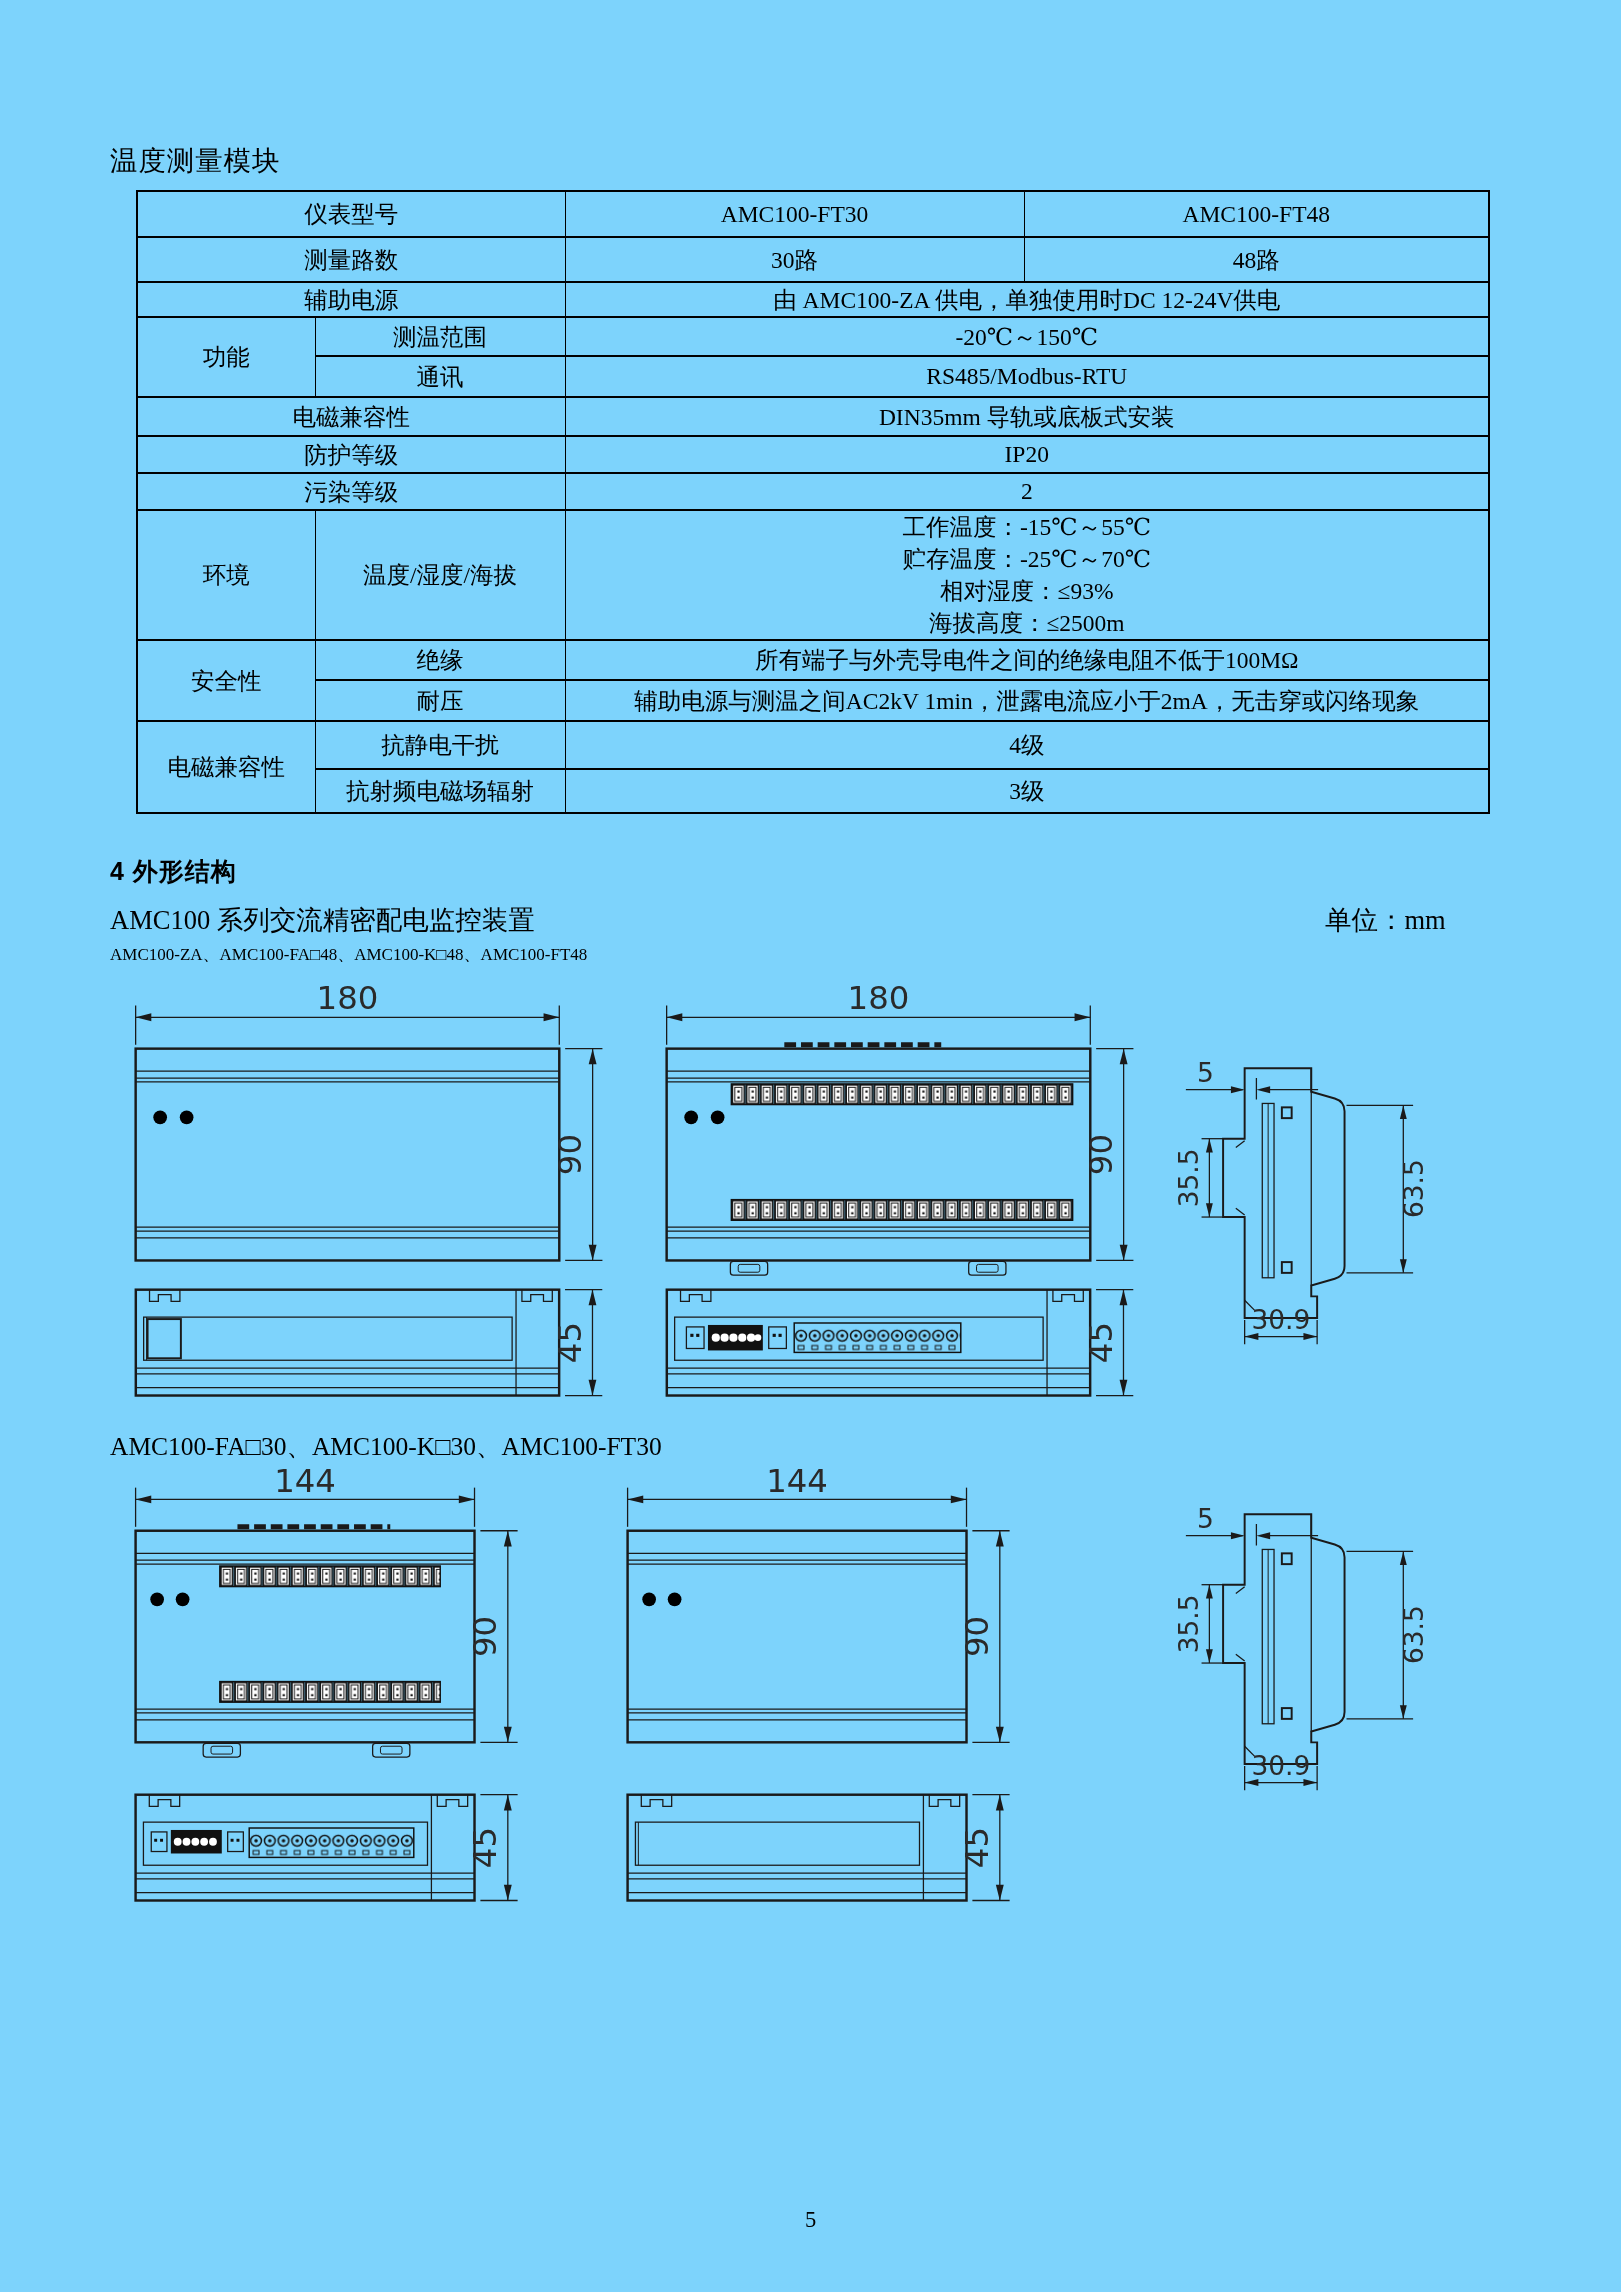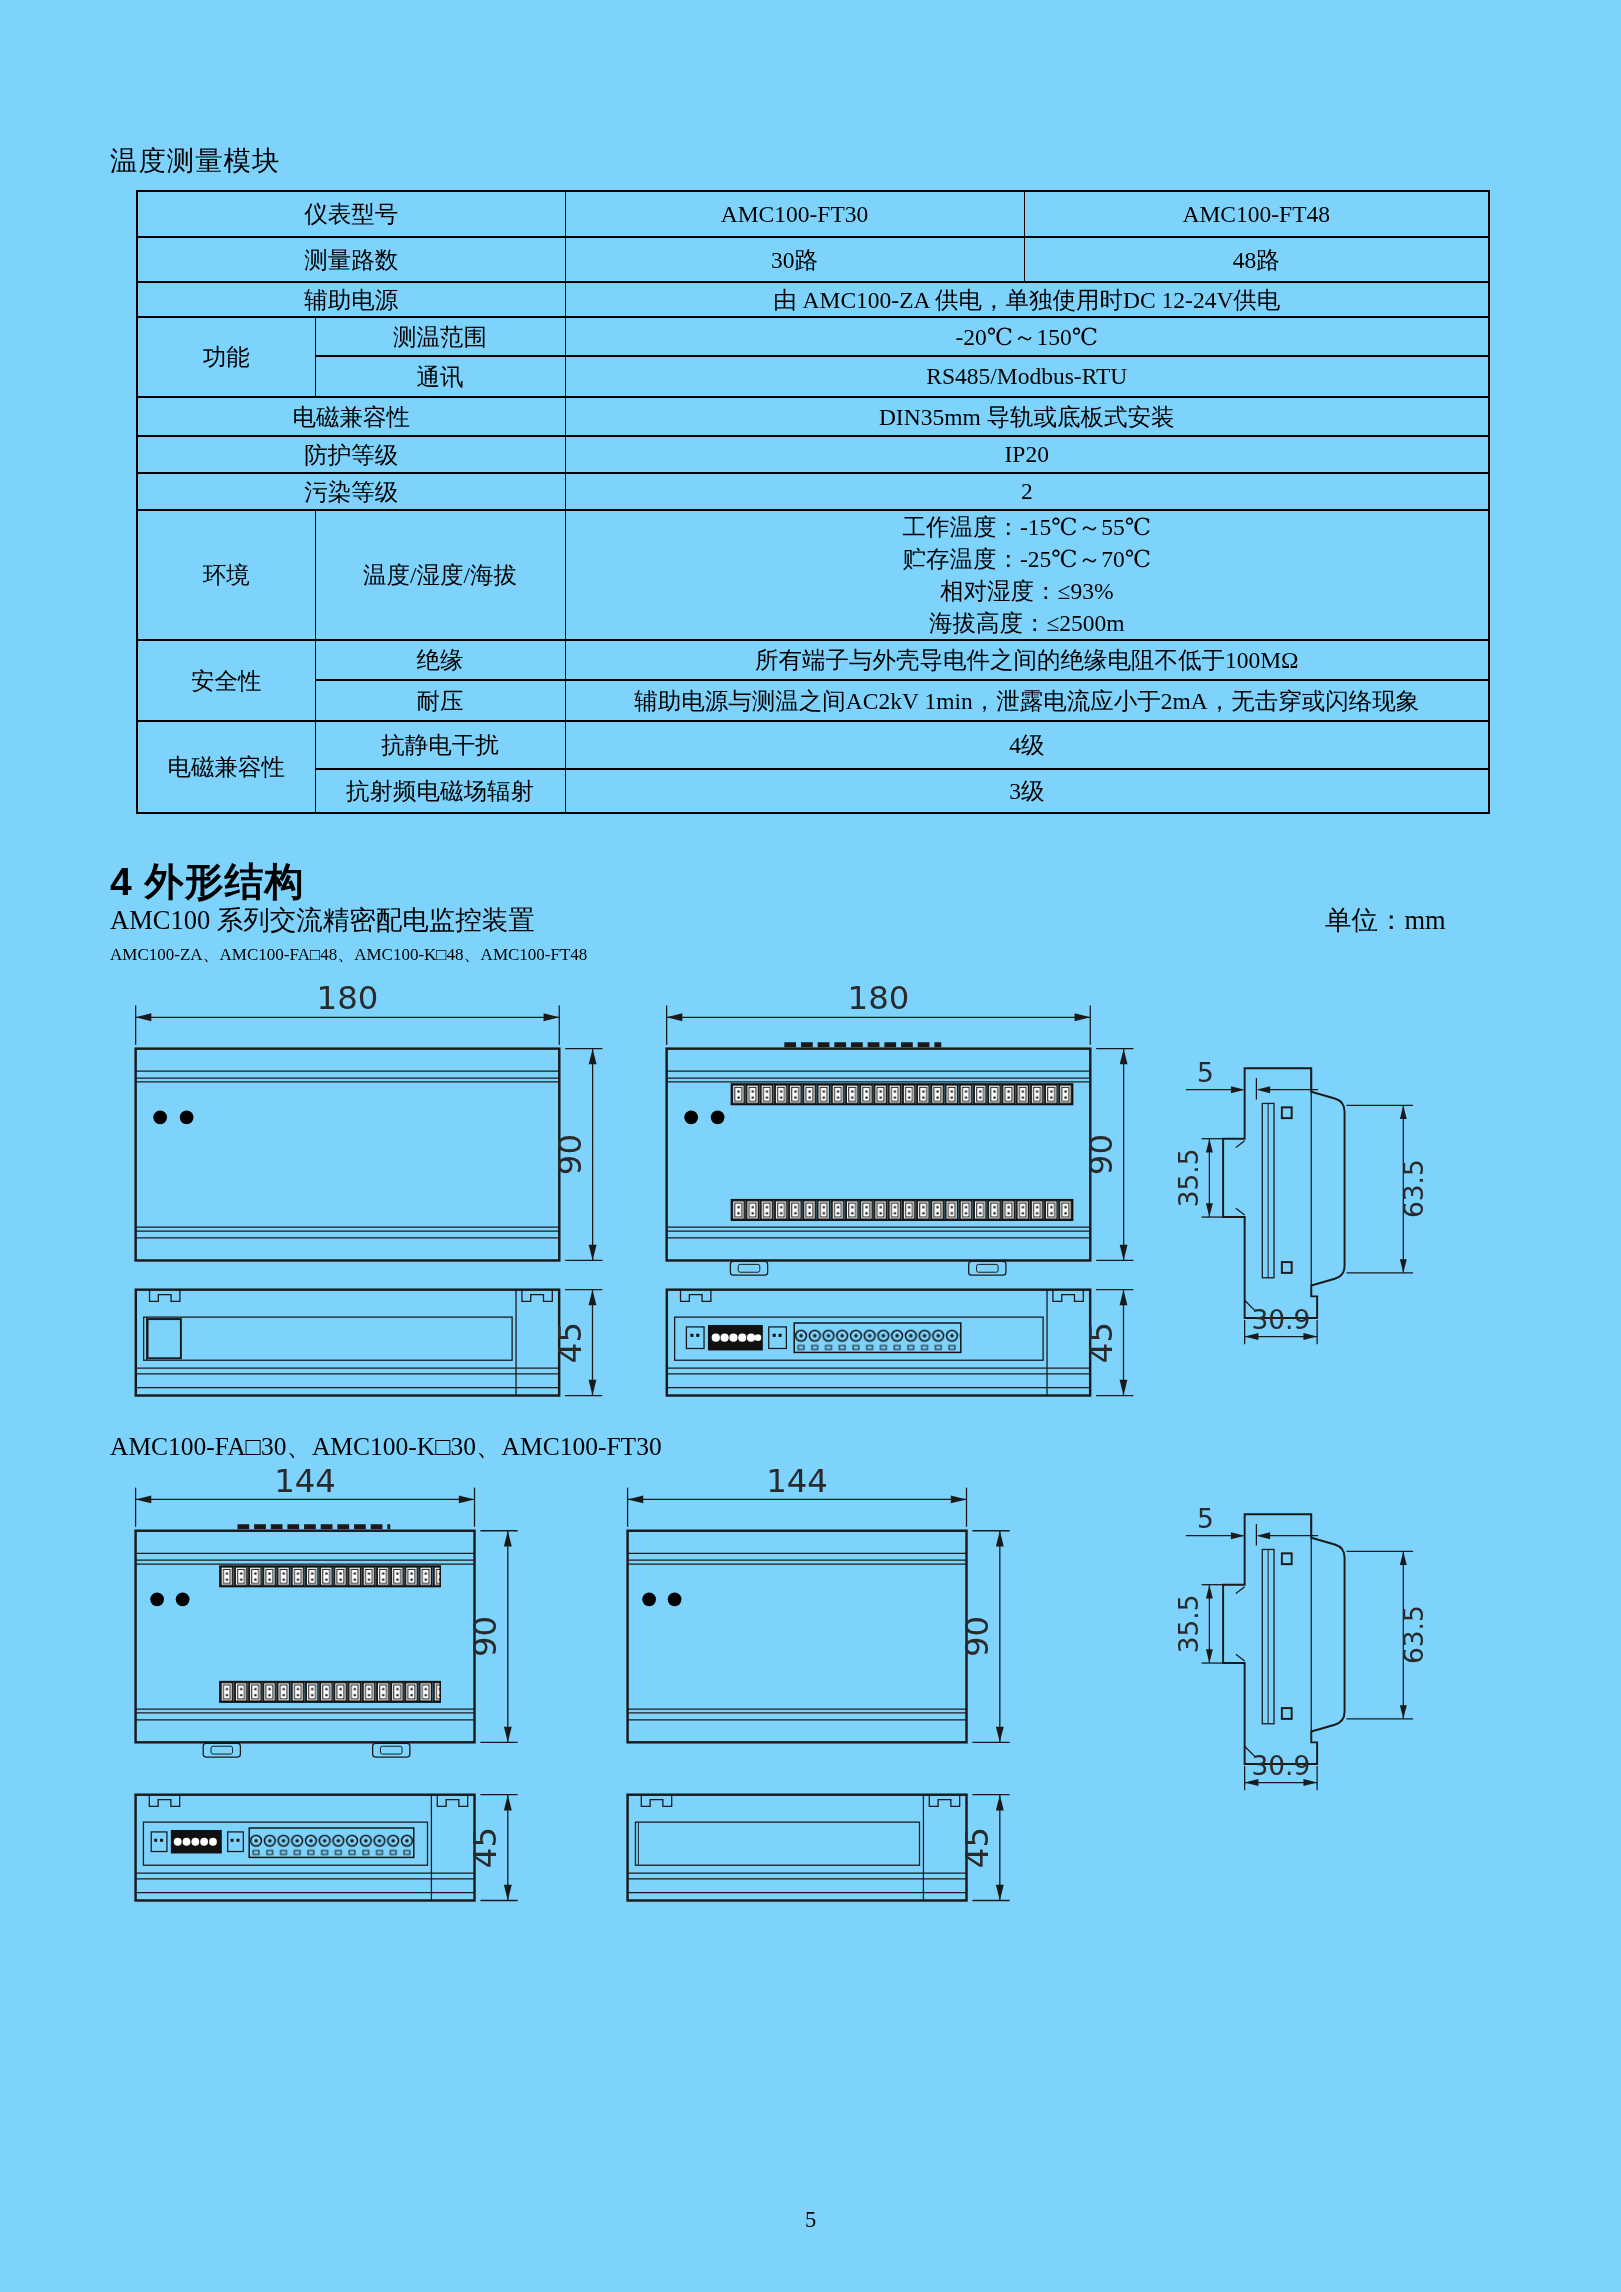--- a/index.html
+++ b/index.html
@@ -6,21 +6,21 @@
   .page{position:relative;width:1621px;height:2293px;background:#7dd3fc;margin:0 auto;
         font-family:"Liberation Serif","DejaVu Serif",serif;color:#000;overflow:hidden;}
   .abs{position:absolute;}
   .doc-title{left:110px;top:143px;font-size:27.4px;letter-spacing:1px;}
   .spec-table{left:136px;top:190px;border-collapse:collapse;table-layout:fixed;width:1352px;}
   .spec-table td{border-top:2px solid #000;border-bottom:2px solid #000;
                  border-left:1px solid #000;border-right:1px solid #000;
                  text-align:center;vertical-align:middle;font-size:23.5px;padding:0 3.9px;}
   .spec-table{border:2px solid #000;}
   .env-lines div{line-height:32px;}
-  .sec-heading{left:110px;top:855px;font-size:39px;font-weight:bold;font-family:"Liberation Sans","DejaVu Sans",sans-serif;letter-spacing:1px;}
+  .sec-heading{left:110px;top:855px;font-size:25px;font-weight:bold;font-family:"Liberation Sans","DejaVu Sans",sans-serif;letter-spacing:1px;}
   .series-line{left:110px;top:902px;font-size:26.5px;}
   .unit-label{left:1325px;top:902px;font-size:26.5px;}
   .models-line{left:110px;top:943px;font-size:17px;}
   .models-line2{left:110px;top:1429px;font-size:25.5px;}
   .page-number{left:0;top:2207px;width:1621px;text-align:center;font-size:22.5px;}
   svg{overflow:visible;}
   svg line,svg path.o,svg rect.o,svg polyline{stroke:#1a1a1a;fill:none;}
   svg .sw25{stroke-width:2.5;}
   svg .sw2{stroke-width:2;}
   svg .sw13{stroke-width:1.3;}

